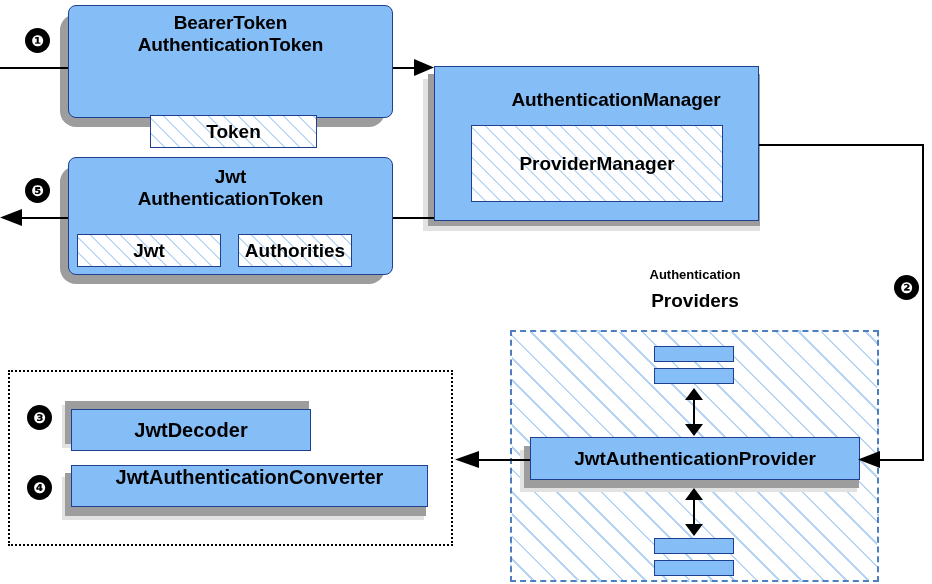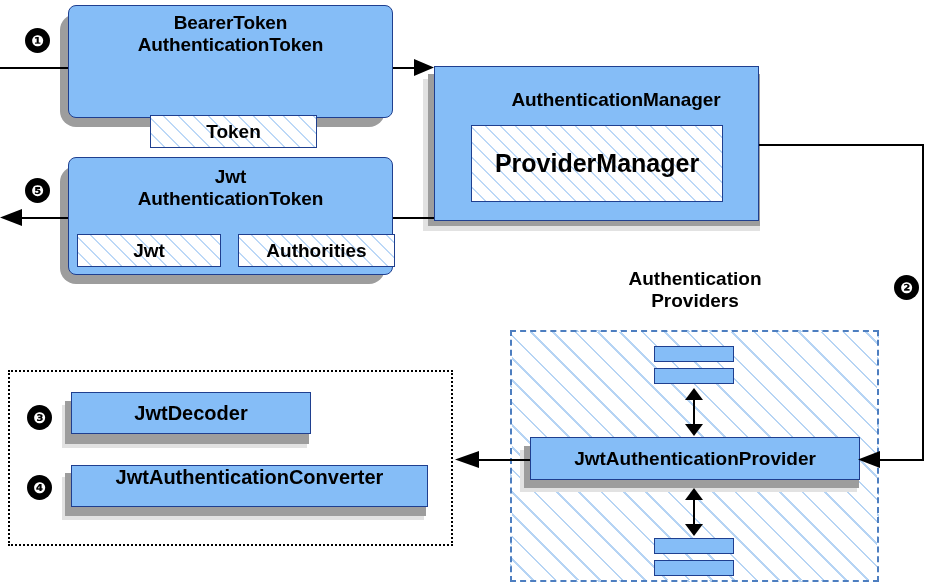--- a/index.html
+++ b/index.html
@@ -91,39 +91,39 @@
 
   <div class="ln lnh" style="left:10px;top:217px;width:70px;"></div>
   <svg class="arrow" style="left:0px;top:209px;width:22px;height:18px;" viewBox="0 0 22 18">
       <polygon points="22,0 22,17 0,8.5"></polygon>
     </svg>
 
   <div class="shadow2" style="left:423px;top:79px;width:337px;height:152px;"></div>
   <div class="shadow" style="left:428px;top:74px;width:332px;height:152px;"></div>
   <div class="node" style="left:434px;top:66px;width:325px;height:155px;">
     <div class="title" style="top:22px;font-size:19px;margin-left:39px;">AuthenticationManager</div>
-    <div class="chip" style="left:36px;top:58px;width:252px;height:77px;font-size:25px;">ProviderManager</div>
+    <div class="chip" style="left:36px;top:58px;width:252px;height:77px;font-size:19px;">ProviderManager</div>
   </div>
 
   <div class="shadow rounded" style="left:60px;top:14px;width:325px;height:113px;"></div>
   <div class="node rounded" style="left:68px;top:5px;width:325px;height:113px;">
     <div class="title" style="top:6px;font-size:19px;">BearerToken</div>
     <div class="title" style="top:28px;font-size:19px;">AuthenticationToken</div>
     <div class="chip" style="left:81px;top:70px;width:167px;height:33px;font-size:19px;margin-top:39px;">Token</div>
   </div>
 
   <div class="shadow rounded" style="left:60px;top:166px;width:325px;height:118px;"></div>
   <div class="node rounded" style="left:68px;top:157px;width:325px;height:118px;text-decoration:underline;">
     <div class="title" style="top:8px;font-size:19px;">Jwt</div>
     <div class="title" style="top:30px;font-size:19px;">AuthenticationToken</div>
     <div class="chip" style="left:8px;top:76px;width:144px;height:33px;font-size:19px;">Jwt</div>
-    <div class="chip" style="left:169px;top:76px;width:157px;height:33px;font-size:19px;text-align:right;">Authorities</div>
+    <div class="chip" style="left:169px;top:76px;width:114px;height:33px;font-size:19px;text-align:right;">Authorities</div>
   </div>
 
-  <div class="lbl" style="left:510px;top:268px;width:370px;font-size:19px;">Authentication</div>
+  <div class="lbl" style="left:510px;top:268px;width:370px;font-size:13px;">Authentication</div>
   <div class="lbl" style="left:510px;top:290px;width:370px;font-size:19px;">Providers</div>
 
   <div class="hatchbox" style="left:510px;top:330px;width:369px;height:252px;"></div>
 
   <div class="bar" style="left:654px;top:346px;width:80px;height:16px;"></div>
   <div class="bar" style="left:654px;top:368px;width:80px;height:16px;"></div>
 
   <div class="ln lnv" style="left:693px;top:392px;height:40px;"></div>
   <svg class="arrow" style="left:685px;top:388px;width:18px;height:12px;" viewBox="0 0 18 12">
       <polygon points="9,0 18,12 0,12"></polygon>
@@ -146,21 +146,21 @@
       <polygon points="9,12 0,0 18,0"></polygon>
     </svg>
 
   <div class="bar" style="left:654px;top:538px;width:80px;height:16px;"></div>
   <div class="bar" style="left:654px;top:560px;width:80px;height:16px;"></div>
 
   <div class="dotbox" style="left:8px;top:370px;width:445px;height:176px;"></div>
 
   <div class="shadow2" style="left:62px;top:405px;width:245px;height:43px;"></div>
   <div class="shadow" style="left:65px;top:401px;width:244px;height:43px;"></div>
-  <div class="node" style="left:71px;top:392px;width:240px;height:42px;display:flex;align-items:center;justify-content:center;">
+  <div class="node" style="left:71px;top:409px;width:240px;height:42px;display:flex;align-items:center;justify-content:center;">
     <span style="font-size:20px;font-weight:bold;">JwtDecoder</span>
   </div>
 
   <div class="shadow2" style="left:62px;top:477px;width:362px;height:43px;"></div>
   <div class="shadow" style="left:65px;top:473px;width:361px;height:43px;"></div>
   <div class="node" style="left:71px;top:465px;width:357px;height:42px;display:flex;align-items:flex-start;justify-content:center;">
     <span style="font-size:20px;font-weight:bold;">JwtAuthenticationConverter</span>
   </div>
 
 </div>

